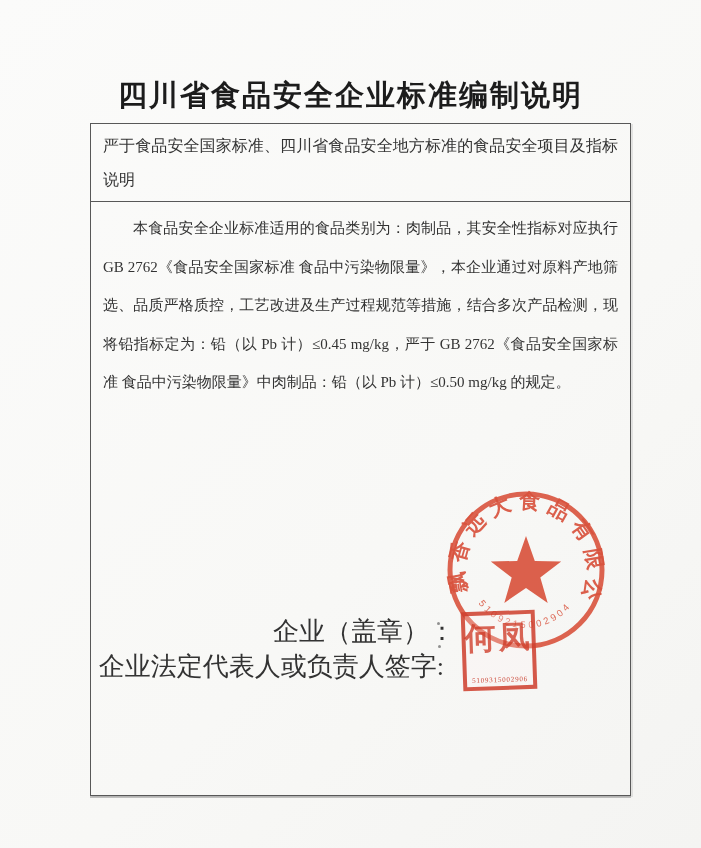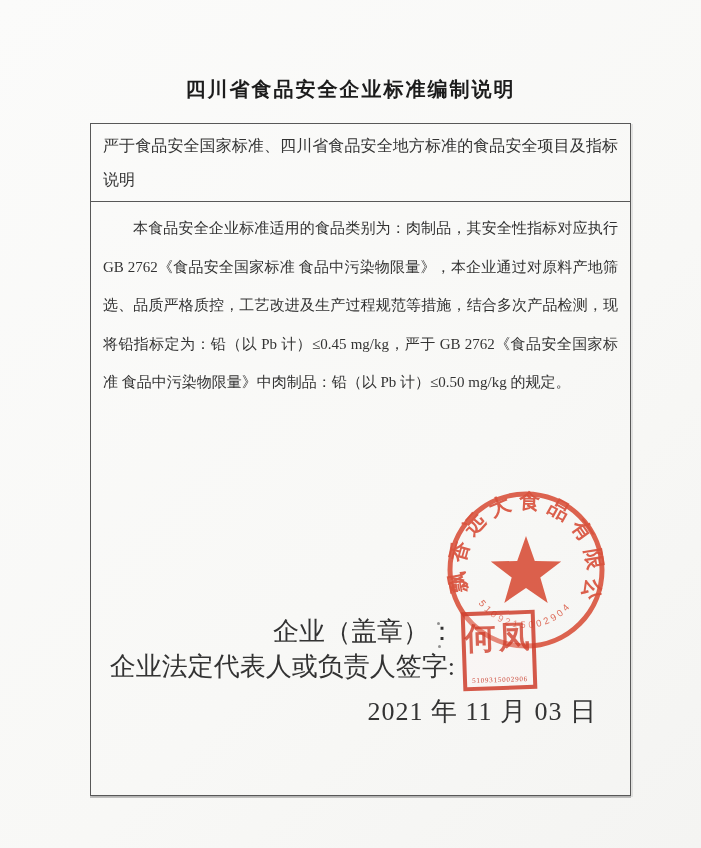--- a/index.html
+++ b/index.html
@@ -16,21 +16,21 @@
   }
 
   .doc-title {
     position: absolute;
     top: 76px;
     left: 0;
     width: 100%;
     text-align: center;
     font-family: "Liberation Sans", sans-serif;
     font-weight: 700;
-    font-size: 20px;
+    font-size: 29px;
     letter-spacing: 2px;
     color: #1c1c1c;
     margin: 0;
   }
 
   .std-table {
     position: absolute;
     left: 90px;
     top: 123px;
     width: 541px;
@@ -54,21 +54,21 @@
     padding: 7px 12px 0 12px;
     font-size: 15px;
     line-height: 38.5px;
     text-align: justify;
     color: #333;
   }
   .body-cell p { margin: 0; text-indent: 2em; }
 
   .sig-label { position: absolute; font-size: 26px; color: #333; white-space: nowrap; }
   .sig-company { top: 614px; right: 246px; }
-  .sig-rep     { top: 649px; right: 246px; }
+  .sig-rep     { top: 649px; right: 257px; }
   .sig-date    { top: 694px; right: 104px; letter-spacing: 1px; }
 
   .company-seal {
     position: absolute;
     left: 441px;
     top: 485px;
     width: 170px;
     height: 170px;
     opacity: .92;
   }
@@ -137,18 +137,17 @@
     </text>
   </svg>
 
   <div class="name-seal">
     <div class="name-seal-text">何凤</div>
     <div class="name-seal-number">5109315002906</div>
   </div>
 
   <div class="sig-label sig-company">企业（盖章）：</div>
   <div class="sig-label sig-rep">企业法定代表人或负责人签字:</div>
-  <div class="sig-label sig-date">2021 年 11 月 03 日</div>
 
   <div class="speck speck-1"></div>
   <div class="speck speck-2"></div>
 
 </div>
 
 </body></html>

